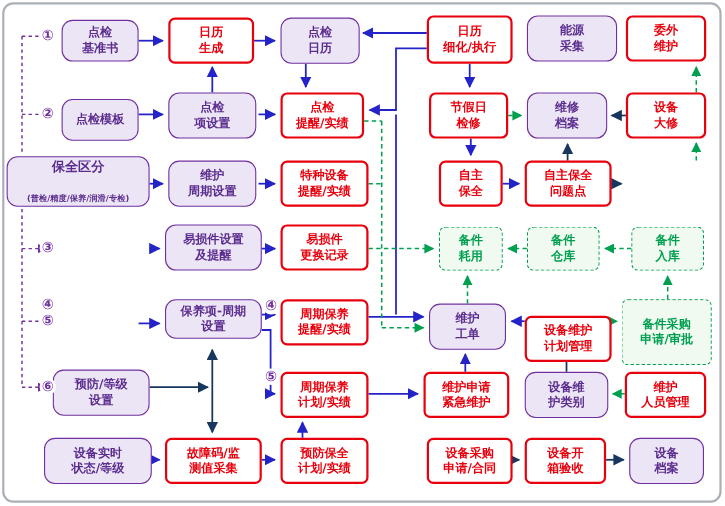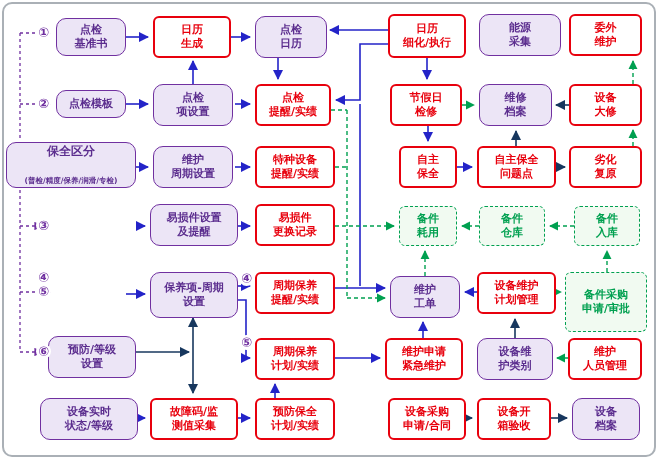--- a/index.html
+++ b/index.html
@@ -134,21 +134,21 @@
 生成</div>
   <div class="node p" style="left:255px;top:16px;width:72px;height:42px">点检
 日历</div>
   <div class="node r" style="left:388px;top:14px;width:78px;height:44px">日历
 细化/执行</div>
   <div class="node p" style="left:479px;top:14px;width:82px;height:42px">能源
 采集</div>
   <div class="node r" style="left:569px;top:14px;width:73px;height:42px">委外
 维护</div>
 
-  <div class="node p" style="left:56px;top:90px;width:70px;height:28px">点检模板</div>
+  <div class="node p" style="left:56px;top:90px;width:70px;height:38px">点检模板</div>
   <div class="node p" style="left:153px;top:84px;width:80px;height:42px">点检
 项设置</div>
   <div class="node r" style="left:255px;top:84px;width:76px;height:42px">点检
 提醒/实绩</div>
   <div class="node r" style="left:390px;top:84px;width:72px;height:42px">节假日
 检修</div>
   <div class="node p" style="left:479px;top:84px;width:73px;height:42px">维修
 档案</div>
   <div class="node r" style="left:569px;top:84px;width:73px;height:42px">设备
 大修</div>
@@ -158,41 +158,39 @@
     <span class="s">(普检/精度/保养/润滑/专检)</span>
   </div>
   <div class="node p" style="left:153px;top:146px;width:80px;height:42px">维护
 周期设置</div>
   <div class="node r" style="left:255px;top:146px;width:80px;height:42px">特种设备
 提醒/实绩</div>
   <div class="node r" style="left:399px;top:146px;width:58px;height:42px">自主
 保全</div>
   <div class="node r" style="left:477px;top:146px;width:79px;height:42px">自主保全
 问题点</div>
-  <div class="node r" style="left:569px;top:146px;width:73px;height:42px">劣化
-复原</div>
 
   <div class="node p" style="left:150px;top:204px;width:88px;height:42px">易损件设置
 及提醒</div>
   <div class="node r" style="left:255px;top:204px;width:80px;height:42px">易损件
 更换记录</div>
   <div class="node g" style="left:399px;top:206px;width:58px;height:40px">备件
 耗用</div>
   <div class="node g" style="left:479px;top:206px;width:66px;height:40px">备件
 仓库</div>
   <div class="node g" style="left:574px;top:206px;width:66px;height:40px">备件
 入库</div>
 
-  <div class="node p" style="left:150px;top:272px;width:88px;height:46px">保养项-周期
+  <div class="node p" style="left:150px;top:272px;width:88px;height:36px">保养项-周期
 设置</div>
   <div class="node r" style="left:255px;top:272px;width:80px;height:42px">周期保养
 提醒/实绩</div>
   <div class="node p" style="left:390px;top:276px;width:70px;height:42px">维护
 工单</div>
-  <div class="node r" style="left:477px;top:272px;width:79px;height:42px">设备维护
+  <div class="node r" style="left:477px;top:287px;width:79px;height:42px">设备维护
 计划管理</div>
   <div class="node g" style="left:565px;top:272px;width:82px;height:60px">备件采购
 申请/审批</div>
 
   <div class="node p" style="left:48px;top:336px;width:88px;height:42px">预防/等级
 设置</div>
   <div class="node r" style="left:255px;top:338px;width:80px;height:42px">周期保养
 计划/实绩</div>
   <div class="node r" style="left:385px;top:338px;width:78px;height:42px">维护申请
 紧急维护</div>

